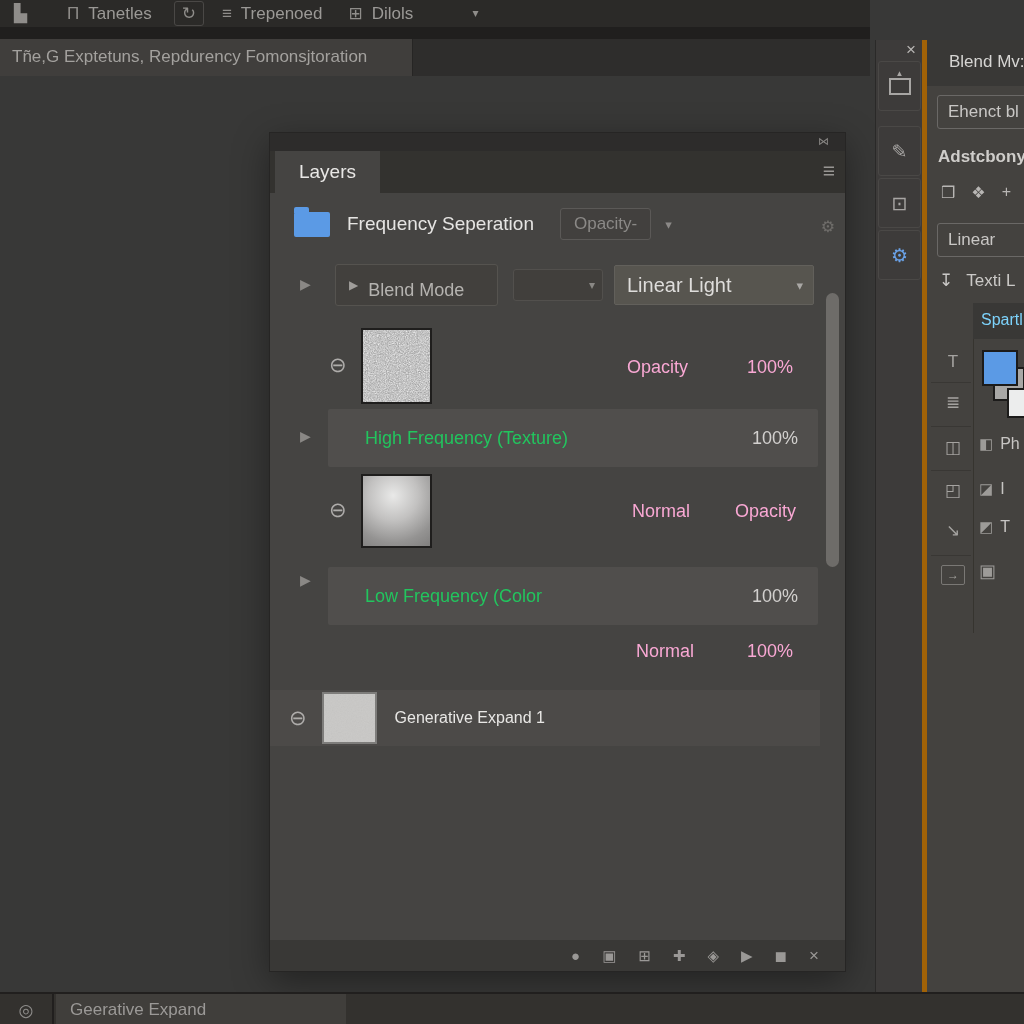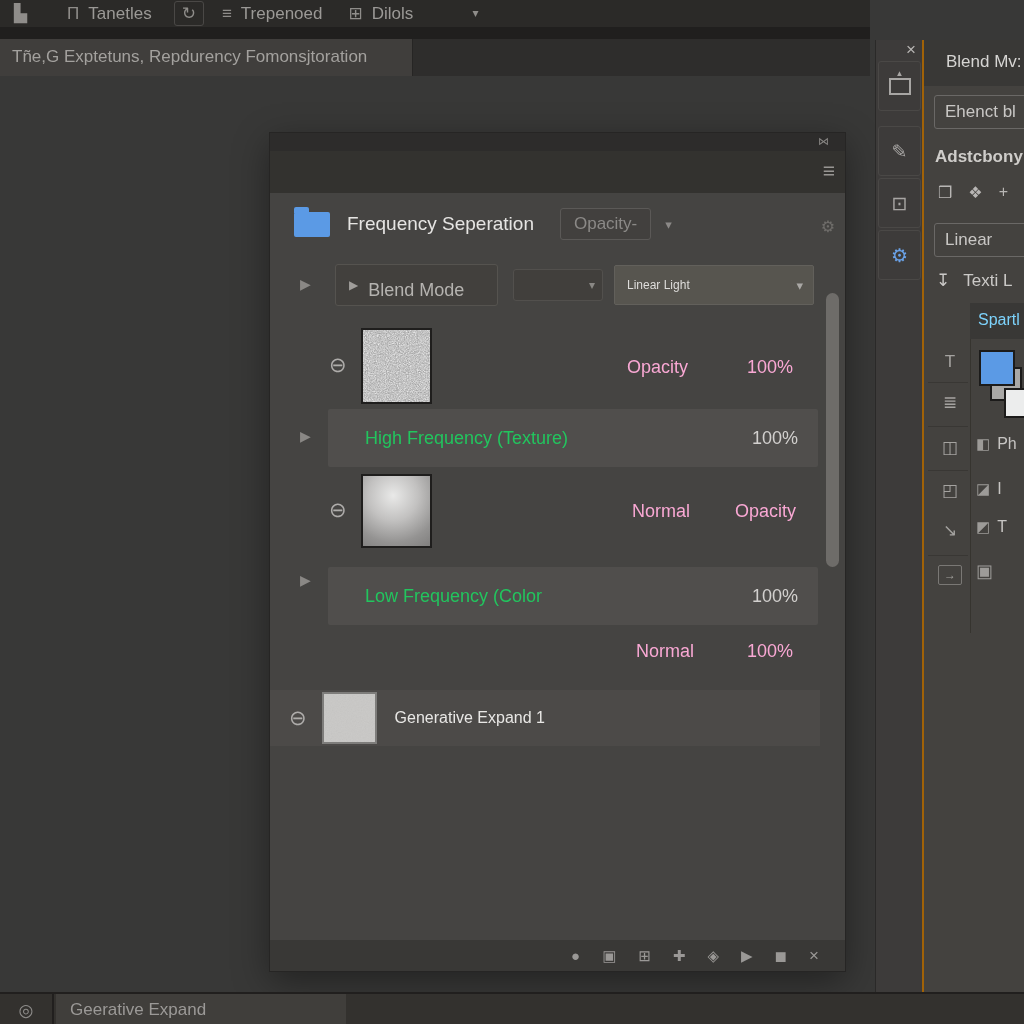--- a/index.html
+++ b/index.html
@@ -44,21 +44,21 @@
   .blend-arrow { position:absolute; left:30px; top:14px; font-size:14px; color:#8a8885; }
   .blendmode-btn { position:absolute; left:65px; top:2px; width:163px; height:42px; border:1px solid #55534f;
                    border-radius:3px; background:#42403d; display:flex; align-items:center; padding-left:13px; }
   .blendmode-btn .tri { font-size:12px; color:#a09e9b; margin-right:10px; }
   .blendmode-btn .lbl { font-size:18px; color:#b5b3b0;margin-top:11px; }
   .mini-dd { position:absolute; left:243px; top:7px; width:90px; height:32px; border:1px solid #52504d;
              border-radius:3px; background:#413f3c; }
   .mini-dd .chev { position:absolute; right:7px; top:8px; font-size:12px; color:#8a8885; }
   .blend-select { position:absolute; left:344px; top:3px; width:200px; height:40px; background:#57554f;
                   border:1px solid #62605b; border-radius:2px; display:flex; align-items:center; padding-left:12px; }
-  .blend-select .val { font-size:12px; color:#dedddb; }
+  .blend-select .val { font-size:20px; color:#dedddb; }
   .blend-select .chev { position:absolute; right:10px; top:12px; font-size:13px; color:#aaa8a5; }
 
   .vis-ic { font-size:21px; color:#aeacaa; }
   .thumb { border:2px solid #1f1e1d; background:#999; }
   .lr-text { font-size:18px; color:#f9a8d4; }
   .hl-row { position:absolute; left:58px; width:490px; background:#504e4c; border-radius:2px;
             display:flex; align-items:center; }
   .hl-row .nm { margin-left:37px; font-size:18px; color:#22c55e; flex:1; }
   .hl-row .pct { margin-right:20px; font-size:18px; color:#d2d0ce; }
   .row-arrow { position:absolute; left:30px; font-size:14px; color:#8a8885; }
@@ -78,21 +78,21 @@
   
   .right-strip { left:875px; top:40px; width:47px; height:984px; background:#3d3b3a; border-left:1px solid #2a2928; }
   .rs-close { position:absolute; right:6px; top:0px; font-size:17px; color:#b8b6b4; }
   .rs-btn { position:absolute; left:2px; width:43px; height:50px; border:1px solid #4a4846; border-radius:3px;
             display:flex; align-items:center; justify-content:center; font-size:19px; color:#a8a6a4; }
   .export-frame { width:22px; height:17px; border:2px solid #a8a6a4; display:flex; align-items:center; justify-content:center;
                   font-size:9px; color:#a8a6a4; position:relative; }
   .export-frame::before { content:"▲"; position:absolute; top:-11px; left:5px; font-size:8px; color:#a8a6a4; }
 
   
-  .right-panel { left:922px; top:40px; width:102px; height:984px; background:#44423f; border-left:2px solid #a16207; }
+  .right-panel { left:922px; top:40px; width:102px; height:984px; background:#44423f; border-left:5px solid #a16207; }
   .rp-header { position:absolute; left:0; top:0; width:102px; height:46px; background:#393836; }
   .rp-header span { display:block; padding:12px 0 0 22px; font-size:17px; color:#d6d5d3; white-space:nowrap; }
   .rp-btn { position:absolute; left:10px; width:100px; height:34px; border:1px solid #6a6866; border-radius:3px;
             display:flex; align-items:center; padding-left:10px; font-size:17px; color:#c9c7c5; white-space:nowrap; }
   .rp-label { position:absolute; left:11px; font-size:17px; font-weight:bold; color:#cfcdca; white-space:nowrap; }
   .rp-iconrow { position:absolute; left:14px; top:143px; display:flex; gap:16px; font-size:16px; color:#b8b6b4; }
   .rp-textrow { position:absolute; left:12px; top:230px; display:flex; align-items:center; gap:13px;
                 font-size:17px; color:#cbc9c7; white-space:nowrap; }
   .rp-section-head { position:absolute; left:46px; top:263px; width:56px; height:36px; background:#393836; }
   .rp-section-head span { display:block; padding:8px 0 0 8px; font-size:16px; color:#7dd3fc; white-space:nowrap; }
@@ -143,20 +143,23 @@
     <div class="doc-tab">
       <span>Tñe,G Exptetuns, Repdurency Fomonsjtoration</span>
     </div>
   </div>
 
   <div class="abs layers-panel">
     <div class="abs panel-topstrip">
       <span class="collapse-ic">⋈</span>
     </div>
     <div class="abs panel-tabrow">
+      <div class="layers-tab">
+        <span>Layers</span>
+      </div>
       <span class="panel-menu-ic">≡</span>
     </div>
 
     <div class="abs group-row">
       <div class="folder"></div>
       <span class="group-name">Frequency Seperation</span>
       <span class="opacity-box">Opacity-</span>
       <span class="group-chev">▾</span>
     </div>
     <span class="abs group-gear">⚙</span>

